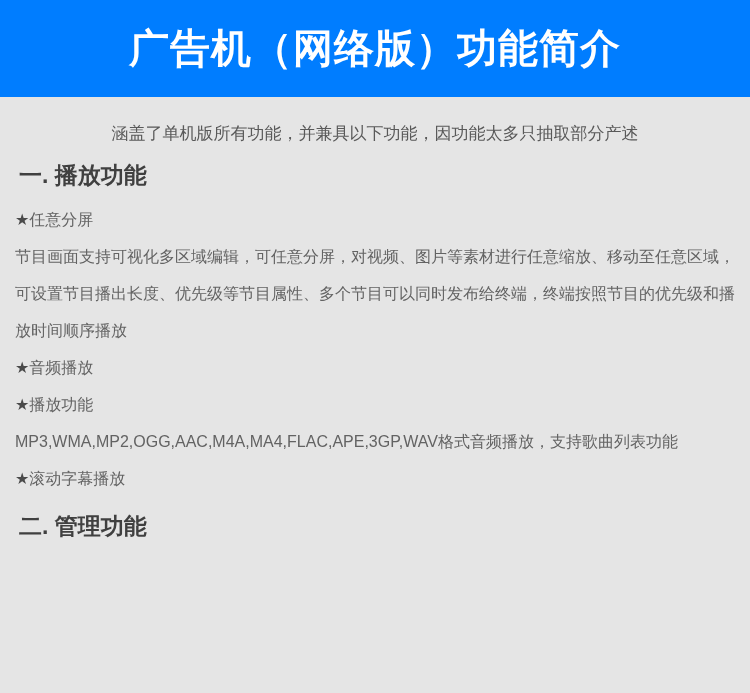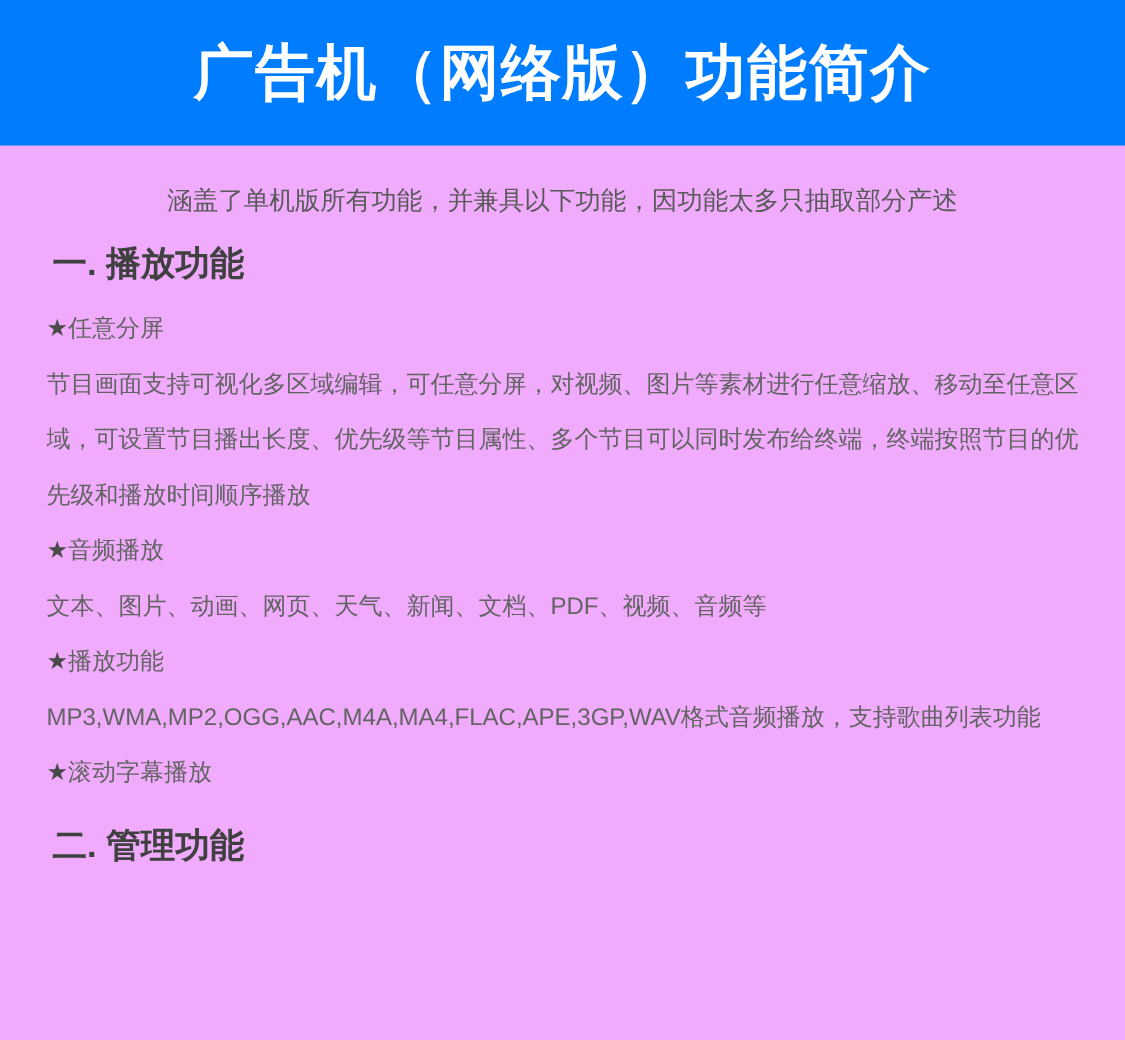--- a/index.html
+++ b/index.html
@@ -6,39 +6,39 @@
     margin: 0;
     padding: 0;
     background: #ffffff;
     font-family: "Liberation Sans", "DejaVu Sans", sans-serif;
   }
   .page {
     position: relative;
     width: 750px;
     height: 693px;
     overflow: hidden;
-    background: #f0abfc;
+    background: #e5e5e5;
   }
   .banner {
     width: 750px;
     height: 97px;
     background: #007DFF;
     display: flex;
     align-items: center;
     justify-content: center;
   }
   .banner h1 {
     margin: 0;
     font-size: 40px;
     font-weight: bold;
     color: #ffffff;
     letter-spacing: 1px;
   }
   .content {
-    padding: 0 31px;
+    padding: 0 15px;
   }
   .intro {
     margin: 25px 0 6px 0;
     font-size: 17px;
     line-height: 24px;
     color: #595959;
     text-align: center;
   }
   .section-heading {
     margin: 14px 0 10px 4px;
@@ -71,21 +71,20 @@
   <div class="content">
 
     <p class="intro">涵盖了单机版所有功能，并兼具以下功能，因功能太多只抽取部分产述</p>
 
     <h2 class="section-heading">一. 播放功能</h2>
 
     <p class="feature-title"><span class="star">★</span><span>任意分屏</span></p>
     <p class="feature-body">节目画面支持可视化多区域编辑，可任意分屏，对视频、图片等素材进行任意缩放、移动至任意区域，可设置节目播出长度、优先级等节目属性、多个节目可以同时发布给终端，终端按照节目的优先级和播放时间顺序播放</p>
 
     <p class="feature-title"><span class="star">★</span><span>音频播放</span></p>
-    <p class="feature-body">文本、图片、动画、网页、天气、新闻、文档、PDF、视频、音频等</p>
 
     <p class="feature-title"><span class="star">★</span><span>播放功能</span></p>
     <p class="feature-body">MP3,WMA,MP2,OGG,AAC,M4A,MA4,FLAC,APE,3GP,WAV格式音频播放，支持歌曲列表功能</p>
 
     <p class="feature-title"><span class="star">★</span><span>滚动字幕播放</span></p>
 
     <h2 class="section-heading second">二. 管理功能</h2>
 
   </div>
 

